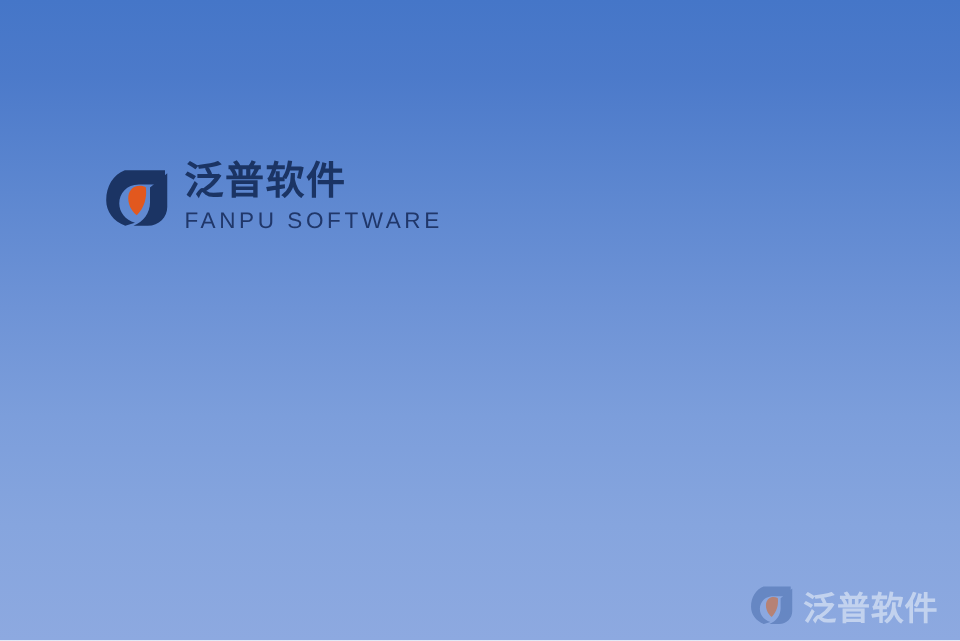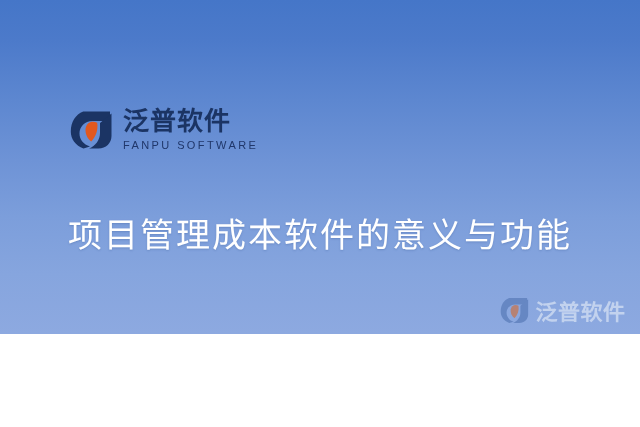--- a/index.html
+++ b/index.html
@@ -10,21 +10,21 @@
   body {
     width: 640px;
     height: 427px;
     overflow: hidden;
     font-family: "Liberation Sans", "DejaVu Sans", sans-serif;
   }
 
   .slide {
     position: relative;
     width: 640px;
-    height: 334px;
+    height: 427px;
     background: linear-gradient(to bottom,
         #4576c8 0%,
         #4c7aca 12%,
         #5d87d0 30%,
         #6e93d6 48%,
         #7c9edb 65%,
         #86a5de 82%,
         #8da9e0 100%);
     overflow: hidden;
   }
@@ -54,21 +54,21 @@
     font-family: "DejaVu Sans", "Liberation Sans", sans-serif;
     font-size: 26px;
     font-weight: 700;
     color: #1b3464;
     letter-spacing: 1px;
     white-space: nowrap;
   }
   .brand-en {
     margin-top: 6px;
     font-family: "Liberation Sans", "DejaVu Sans", sans-serif;
-    font-size: 11px;
+    font-size: 15px;
     font-weight: 400;
     color: #20376a;
     letter-spacing: 2.4px;
     white-space: nowrap;
     text-align: right;
   }
 
   
   .title {
     position: absolute;
@@ -135,21 +135,20 @@
       <path d="M13.2 1.5 L40 1.5 L40 11 L22.5 11 C14.5 11 9.5 17 9.5 23.5 C9.5 29.5 13.5 34.5 20 36.5 L13.5 38.5 C5.5 35.5 0.8 29 0.8 21.5 C0.8 12 5.5 4.5 13.2 1.5 Z" fill="#1b3464"></path>
       <path d="M41.5 3.5 L41.5 26 C41.5 33 36 38.5 28.5 38.5 L19 38.5 C25.5 36 30 30 30 23 L30 13 L41.5 3.5 Z" fill="#1b3464"></path>
       <path d="M27.2 12.8 C28.2 19.5 26.2 26.5 21.2 31.5 C17.2 28.5 15 23.5 15.6 18.5 C16.4 13.2 21.4 10.2 27.2 12.8 Z" fill="#e2581e"></path>
     </svg>
     <div class="brand-words">
       <div class="brand-cn">泛普软件</div>
       <div class="brand-en">FANPU SOFTWARE</div>
     </div>
   </div>
 
-  <div class="title">项目管理成本软件的意义与功能</div>
 
   <div class="watermark">
     <div class="wm-row">
       <svg class="wm-mark" viewBox="0 0 44 40">
         <path d="M13.2 1.5 L40 1.5 L40 11 L22.5 11 C14.5 11 9.5 17 9.5 23.5 C9.5 29.5 13.5 34.5 20 36.5 L13.5 38.5 C5.5 35.5 0.8 29 0.8 21.5 C0.8 12 5.5 4.5 13.2 1.5 Z" fill="#5f80bd"></path>
         <path d="M41.5 3.5 L41.5 26 C41.5 33 36 38.5 28.5 38.5 L19 38.5 C25.5 36 30 30 30 23 L30 13 L41.5 3.5 Z" fill="#5f80bd"></path>
         <path d="M27.2 12.8 C28.2 19.5 26.2 26.5 21.2 31.5 C17.2 28.5 15 23.5 15.6 18.5 C16.4 13.2 21.4 10.2 27.2 12.8 Z" fill="#c07a5e"></path>
       </svg>
       <div class="wm-cn">泛普软件</div>
     </div>

